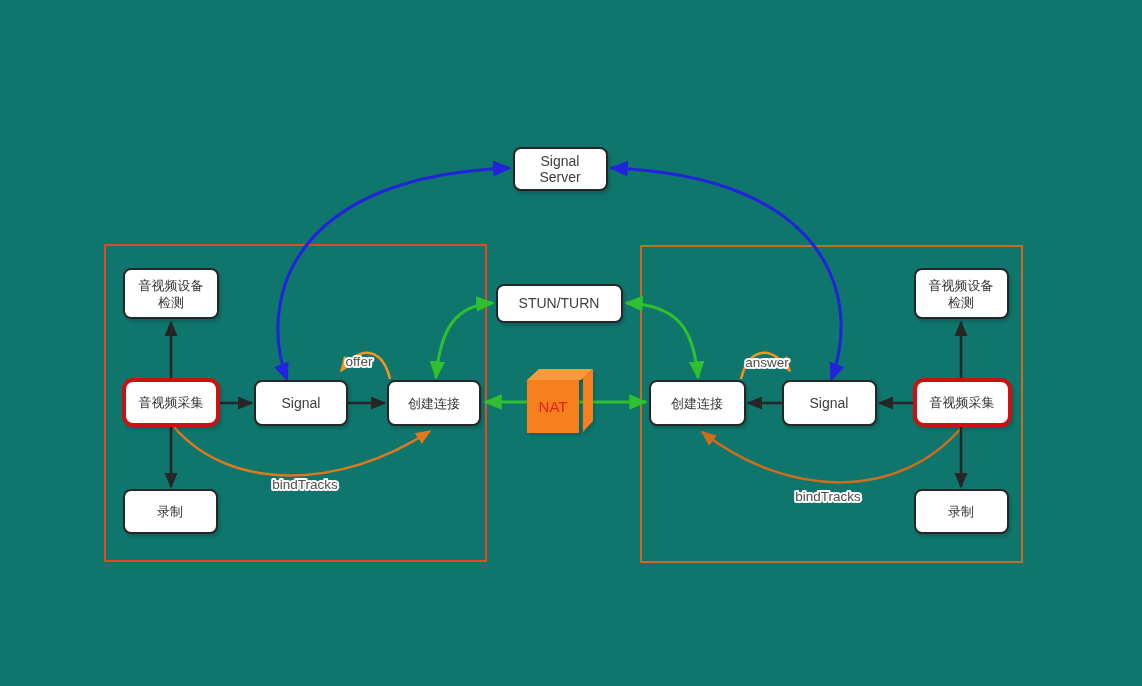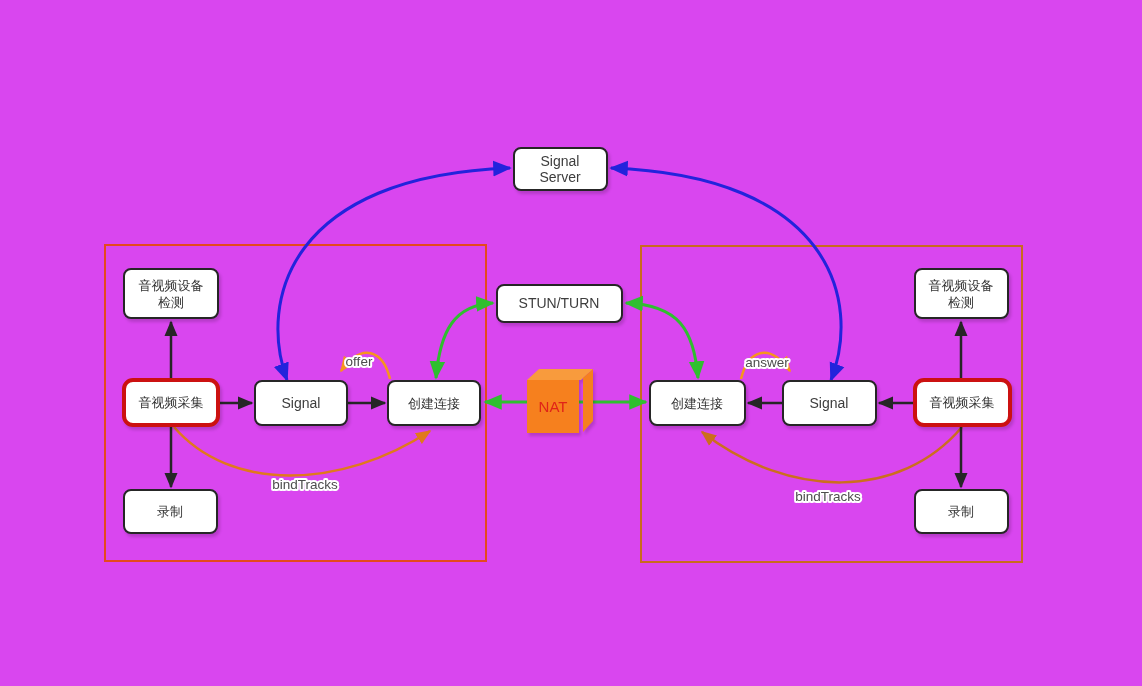--- a/index.html
+++ b/index.html
@@ -1,16 +1,16 @@
 <!DOCTYPE html>
 <html><head>
 <meta charset="utf-8">
 <style>
   html,body { margin:0; padding:0; background:#ffffff; }
-  .canvas { position:relative; width:1142px; height:686px; background:#d946ef; overflow:hidden; }
+  .canvas { position:relative; width:1142px; height:686px; background:#0f766e; overflow:hidden; }
   svg { display:block; }
   svg text { font-family:"Liberation Sans","DejaVu Sans",sans-serif; }
   .node-rect { fill:#ffffff; stroke:#262626; stroke-width:2;
                filter:drop-shadow(2px 3px 1.5px rgba(0,0,0,0.16)); }
   .node-rect-red { fill:#ffffff; stroke:#cc1111; stroke-width:4;
                filter:drop-shadow(2px 3px 1.5px rgba(0,0,0,0.16)); }
   .node-label { font-size:13px; fill:#333333; text-anchor:middle; }
   .node-label-en { font-size:14px; fill:#3d3d3d; text-anchor:middle; }
   .edge-label { font-size:13.5px; fill:#4d4d4d; text-anchor:middle;
                 paint-order:stroke; stroke:#ffffff; stroke-width:4px; stroke-linejoin:round; }

